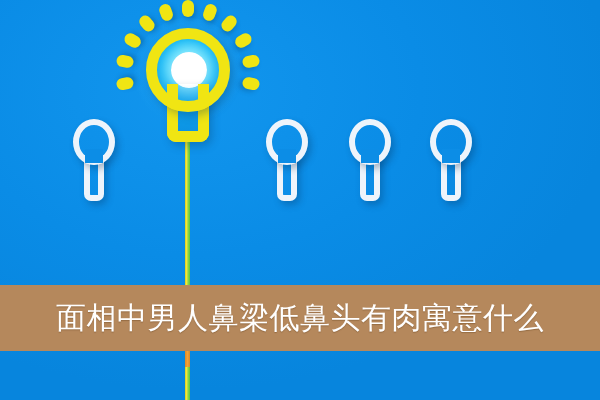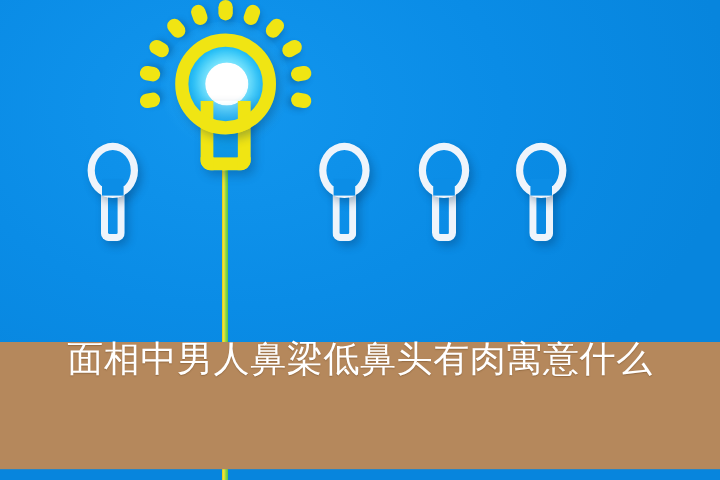--- a/index.html
+++ b/index.html
@@ -164,24 +164,24 @@
     height:82px;
     background:linear-gradient(90deg,#e08a22 0%, #f2a23a 50%, #d98a2a 100%);
   }
 
   
   #caption-band{
     position:absolute;
     left:0;
     top:285px;
     width:600px;
-    height:106px;
+    height:66px;
     background:#b5885c;
     display:flex;
-    align-items:flex-start;
+    align-items:center;
     justify-content:center;
   }
   #caption-text{
     color:#ffffff;
     font-size:30px;
     line-height:1;
     letter-spacing:0.5px;
     white-space:nowrap;
     font-family:"DejaVu Sans","Liberation Sans",sans-serif;
     text-shadow:0 1px 1px rgba(90,55,20,0.35);

